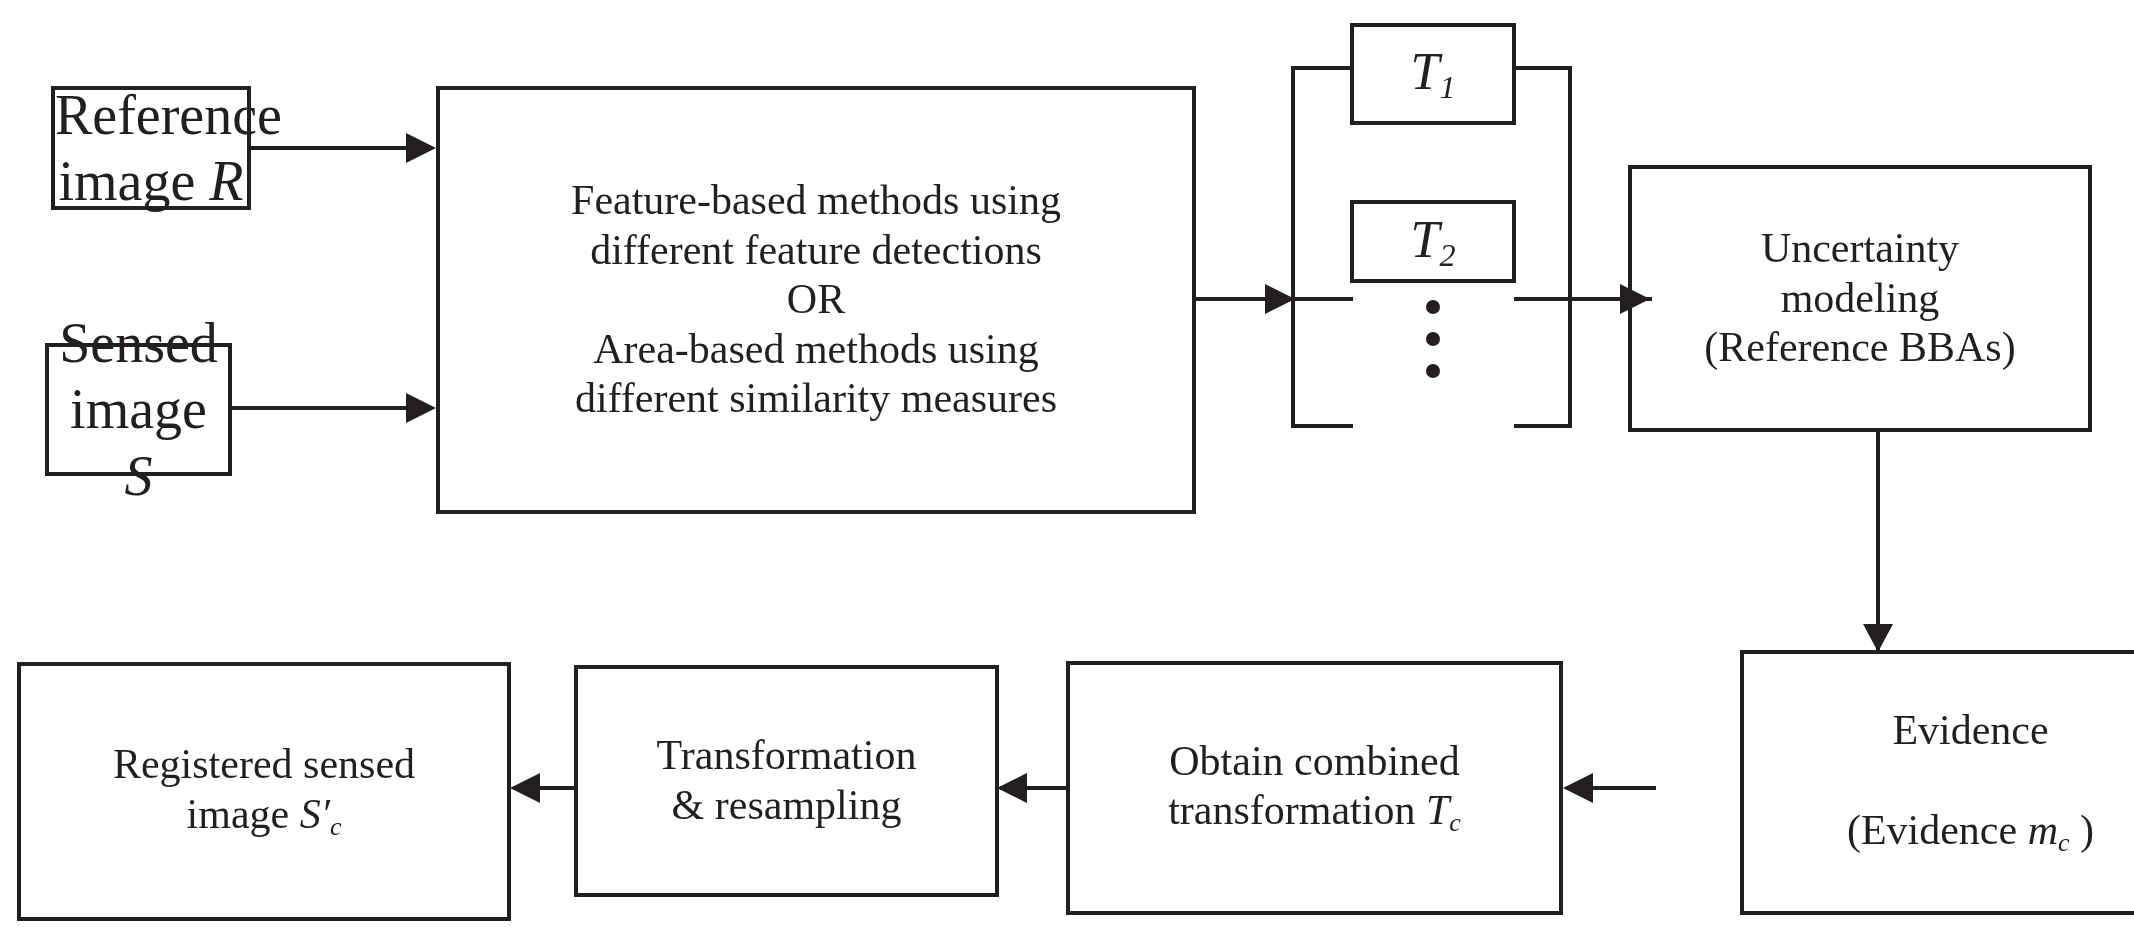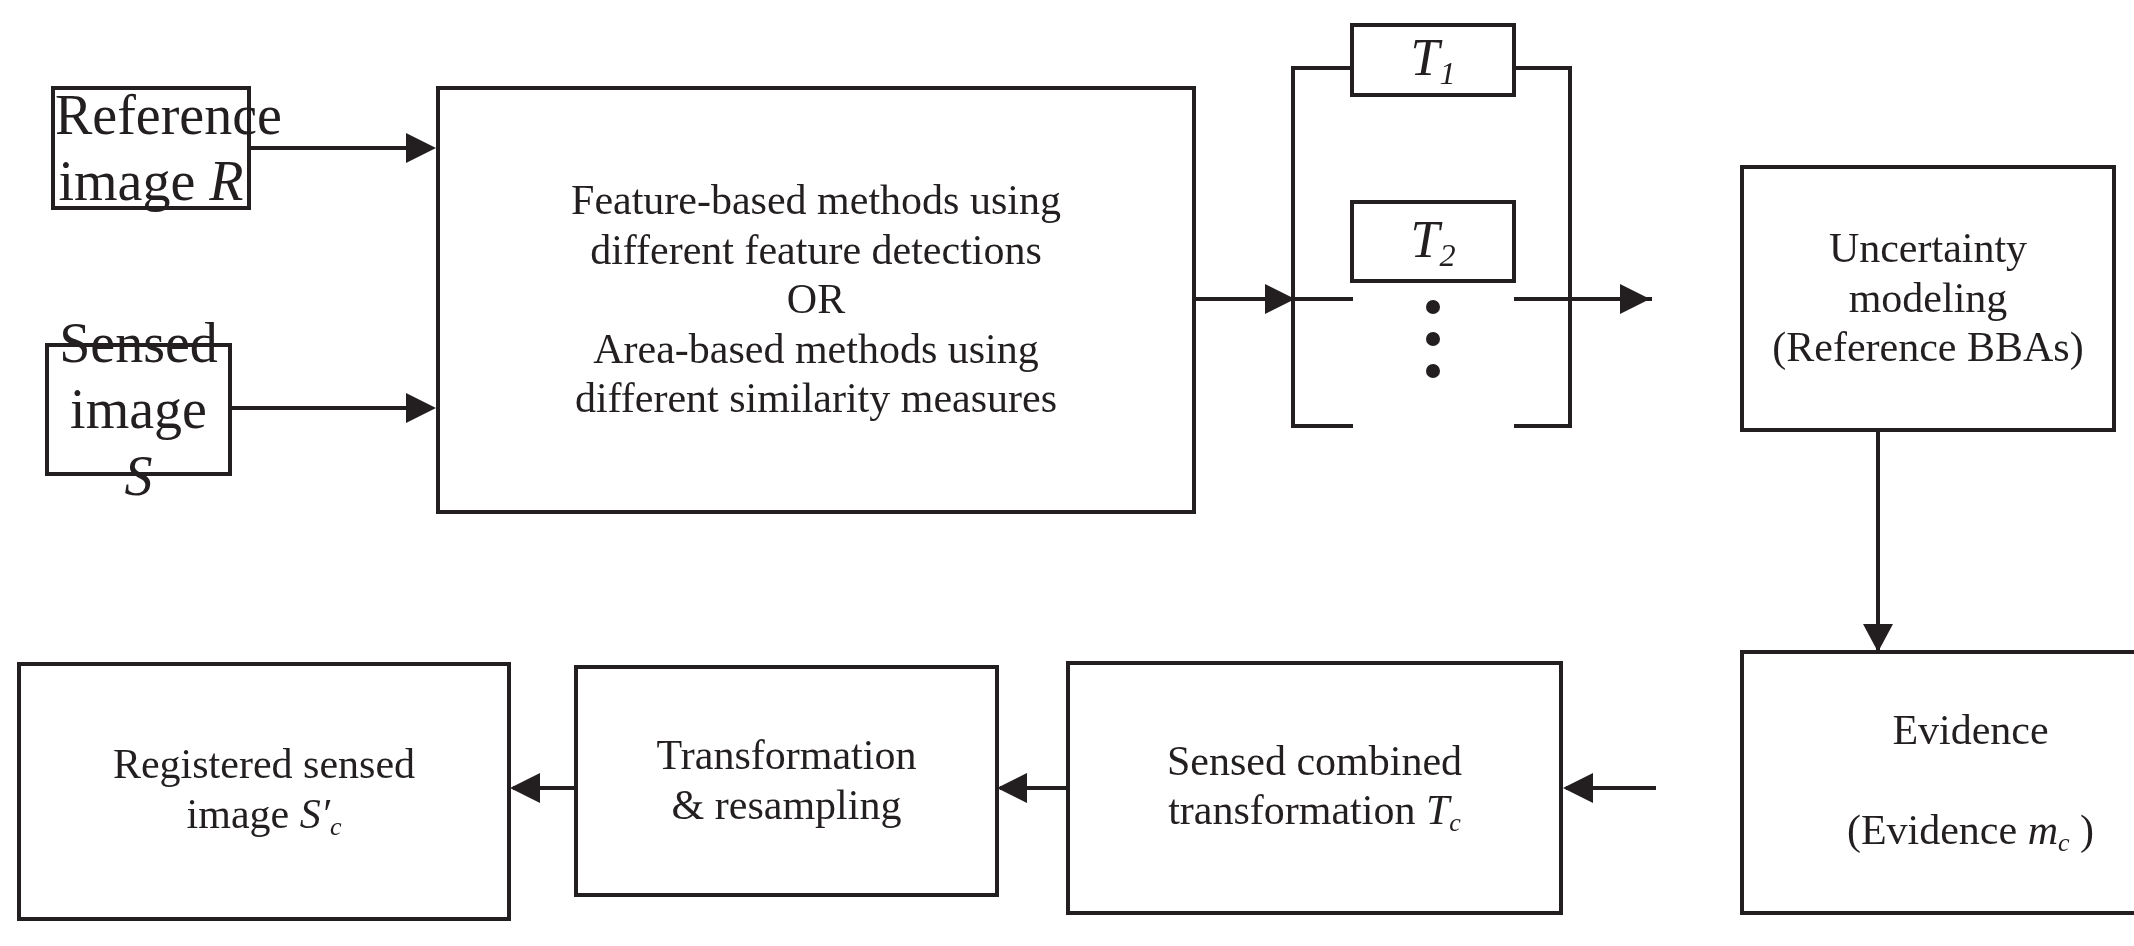--- a/index.html
+++ b/index.html
@@ -102,60 +102,60 @@
   <div class="node md" style="left:436px; top:86px; width:760px; height:428px;">
     <span class="txt">
       <span>Feature-based methods using</span><br>
       <span>different feature detections</span><br>
       <span>OR</span><br>
       <span>Area-based methods using</span><br>
       <span>different similarity measures</span>
     </span>
   </div>
 
-  <div class="node tbox" style="left:1350px; top:23px; width:166px; height:74px;">
+  <div class="node tbox" style="left:1350px; top:23px; width:166px; height:102px;">
     <span class="txt">
       <i class="v">T</i><sub>1</sub>
     </span>
   </div>
 
   <div class="node tbox" style="left:1350px; top:200px; width:166px; height:83px;">
     <span class="txt">
       <i class="v">T</i><sub>2</sub>
     </span>
   </div>
 
 
   <div class="dots" style="left:1426px; top:300px; width:14px; height:78px;">
     <span class="dot"></span>
     <span class="dot"></span>
     <span class="dot"></span>
   </div>
 
-  <div class="node md" style="left:1740px; top:165px; width:376px; height:267px;">
+  <div class="node md" style="left:1628px; top:165px; width:464px; height:267px;">
     <span class="txt">
       <span>Uncertainty</span><br>
       <span>modeling</span><br>
       <span>(Reference BBAs)</span>
     </span>
   </div>
 
   <div class="node md" style="left:1740px; top:650px; width:461px; height:265px;">
     <span class="txt">
       <span>Evidence</span><br>
       <br>
       <span>(Evidence</span>
       <i class="v">m</i><sub>c</sub>
       <span>)</span>
     </span>
   </div>
 
   <div class="node md" style="left:1066px; top:661px; width:497px; height:254px;">
     <span class="txt">
-      <span>Sensed combined</span><br>
+      <span>Obtain combined</span><br>
       <span>transformation</span>
       <i class="v">T</i><sub>c</sub>
     </span>
   </div>
 
   <div class="node md" style="left:574px; top:665px; width:425px; height:232px;">
     <span class="txt">
       <span>Transformation</span><br>
       <span>&amp; resampling</span>
     </span>

